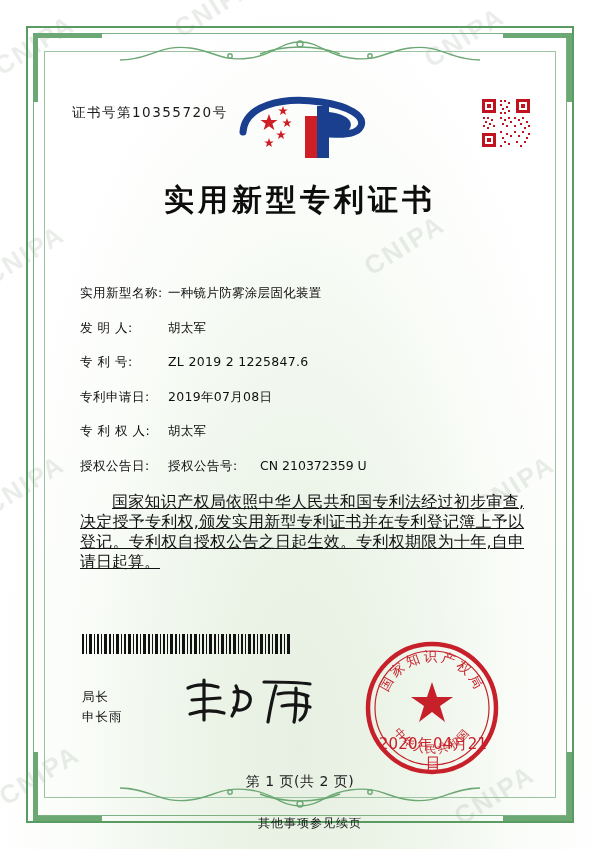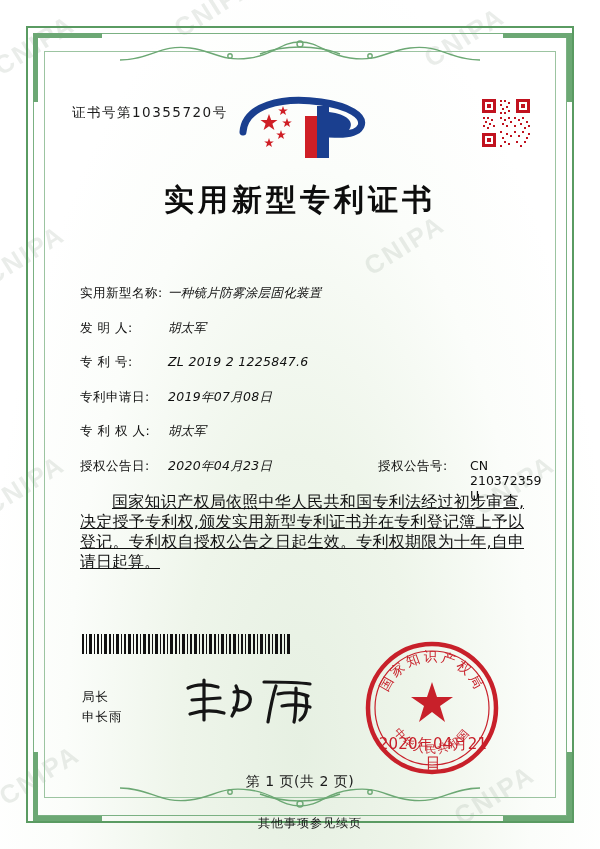--- a/index.html
+++ b/index.html
@@ -136,21 +136,20 @@
   }
   .field-label {
     width: 88px;
     flex: 0 0 88px;
     letter-spacing: 0.5px;
     white-space: nowrap;
   }
   .field-value {
     flex: 1;
     letter-spacing: 0.3px;
-    font-style: italic;
   }
   .field-row.two-col .field-value { flex: 0 0 210px; }
   .field-row .label2 {
     flex: 0 0 92px;
     letter-spacing: 0.5px;
   }
   .field-row .value2 { flex: 1; }
 
   
   .para-block {
@@ -371,21 +370,20 @@
     <div class="field-row">
       <div class="field-label">专利申请日:</div>
       <div class="field-value">2019年07月08日</div>
     </div>
     <div class="field-row">
       <div class="field-label">专 利 权 人:</div>
       <div class="field-value">胡太军</div>
     </div>
     <div class="field-row two-col">
       <div class="field-label">授权公告日:</div>
-      <div class="field-value">2020年04月23日</div>
       <div class="label2">授权公告号:</div>
       <div class="value2">CN 210372359 U</div>
     </div>
   </div>
 
   <div class="para-block">
     <p class="para">国家知识产权局依照中华人民共和国专利法经过初步审查,决定授予专利权,颁发实用新型专利证书并在专利登记簿上予以登记。专利权自授权公告之日起生效。专利权期限为十年,自申请日起算。</p>
   </div>
 
   <div id="barcode">

